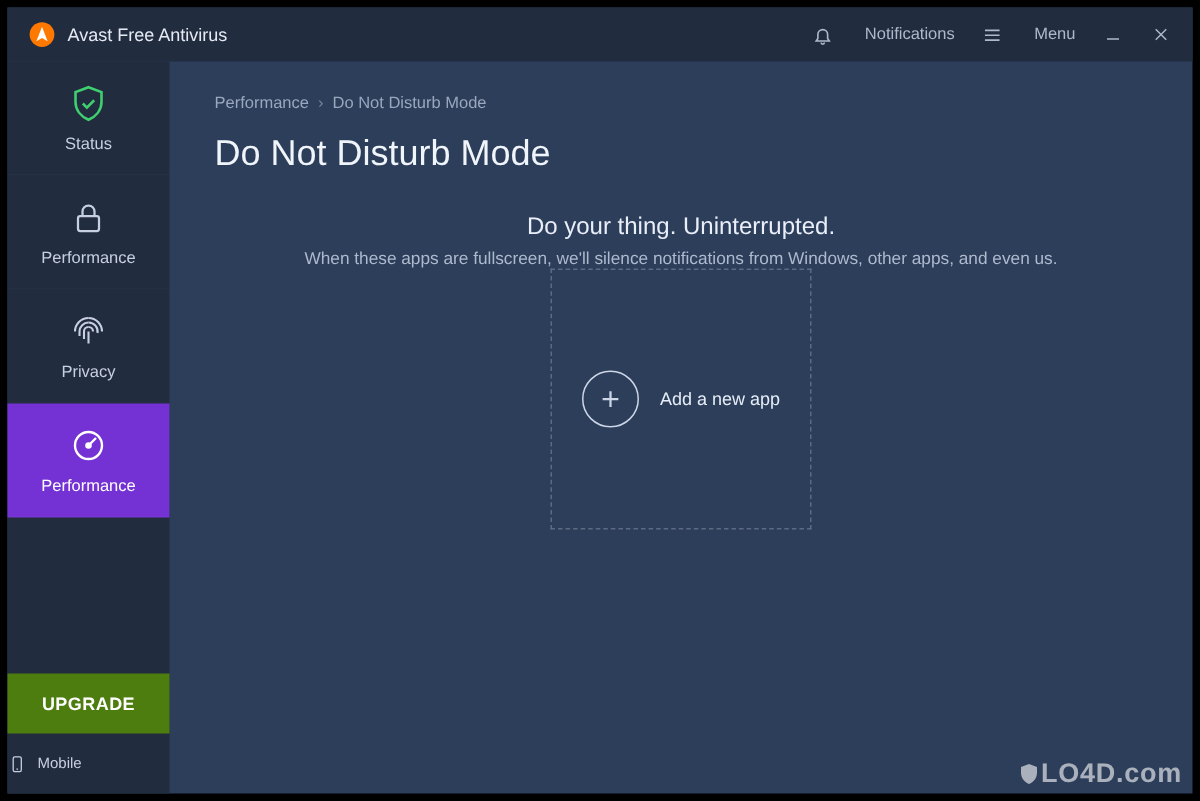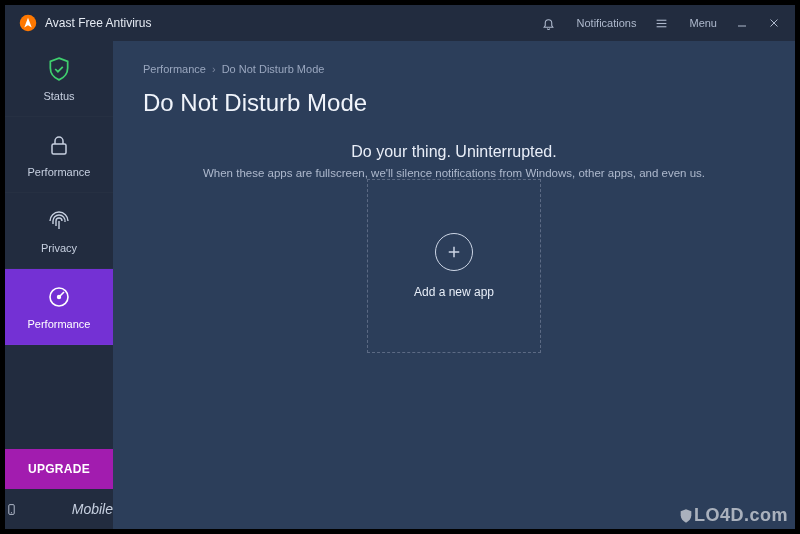--- a/index.html
+++ b/index.html
@@ -12,29 +12,29 @@
 .titlebar-right { margin-left: auto; display: flex; align-items: center; gap: 18px; }
 .tb-item { display: flex; align-items: center; gap: 21px; font-size: 11px; color: #aeb9cd; cursor: pointer; }
 .tb-icon { width: 14px; height: 14px; display: flex; align-items: center; justify-content: center; }
 .win-ctrl { width: 14px; height: 14px; display: flex; align-items: center; justify-content: center; cursor: pointer; color:#aeb9cd; }
 .body { flex: 1; display: flex; }
 .sidebar { width: 108px; background: #222c3f; display: flex; flex-direction: column; }
 .side-item { height: 76px; display: flex; flex-direction: column; align-items: center; justify-content: center; gap: 7px; color: #c7d0e0; font-size: 11px; cursor: pointer; border-bottom: 1px solid rgba(255,255,255,0.02); }
 .side-item.active { background: #7431d4; color: #fff; }
 .side-icon { width: 28px; height: 28px; display: flex; align-items: center; justify-content: center; }
 .side-spacer { flex: 1; }
-.upgrade-btn { margin: 0 0 0 0; height: 40px; background: #a21caf; color: #fff; font-size: 12px; font-weight: 600; display: flex; align-items: center; justify-content: center; cursor: pointer; letter-spacing: 0.3px; }
-.mobile-item { height: 40px; display: flex; align-items: center; justify-content: space-between; gap: 7px; color: #c7d0e0; font-size: 14px; cursor: pointer; font-style: italic; }
+.upgrade-btn { margin: 0 0 0 0; height: 40px; background: #4d7c0f; color: #fff; font-size: 12px; font-weight: 600; display: flex; align-items: center; justify-content: center; cursor: pointer; letter-spacing: 0.3px; }
+.mobile-item { height: 40px; display: flex; align-items: center; justify-content: flex-start; gap: 7px; color: #c7d0e0; font-size: 10px; cursor: pointer; }
 .main { flex: 1; padding: 22px 30px; color: #e7edf7; display: flex; flex-direction: column; }
 .breadcrumb { font-size: 11px; color: #9aa7bf; display: flex; align-items: center; gap: 6px; margin-bottom: 14px; }
 .bc-sep { color: #7a869e; }
 .page-title { font-size: 24px; font-weight: 300; color: #f0f4fb; margin-bottom: 26px; }
 .sub-heading { text-align: center; font-size: 16px; font-weight: 300; color: #e9eef8; margin-bottom: 6px; }
 .sub-desc { text-align: center; font-size: 11.5px; color: #aeb9cd; }
-.add-card { width: 174px; height: 174px; margin: 0 auto; border: 1px dashed #5c6a84; display: flex; flex-direction: column; align-items: center; justify-content: center; gap: 14px; cursor: pointer; color: #e7edf7; }
+.add-card { width: 174px; height: 174px; margin: 0 auto; border: 1px dashed #5c6a84; display: flex; flex-direction: row; align-items: center; justify-content: center; gap: 14px; cursor: pointer; color: #e7edf7; }
 .plus-circle { width: 38px; height: 38px; border: 1.5px solid #cdd6e6; border-radius: 50%; display: flex; align-items: center; justify-content: center; }
 .add-label { font-size: 12px; }
 .watermark { position: absolute; right: 12px; bottom: 8px; color: rgba(255,255,255,0.6); font-size: 18px; font-weight: 600; letter-spacing: 0.5px; display:flex; align-items:center; gap:0; }
 .watermark .shield { width:16px; height:16px; }
 svg { display: block; }
 </style>
 </head>
 <body>
 
 <div class="window">

